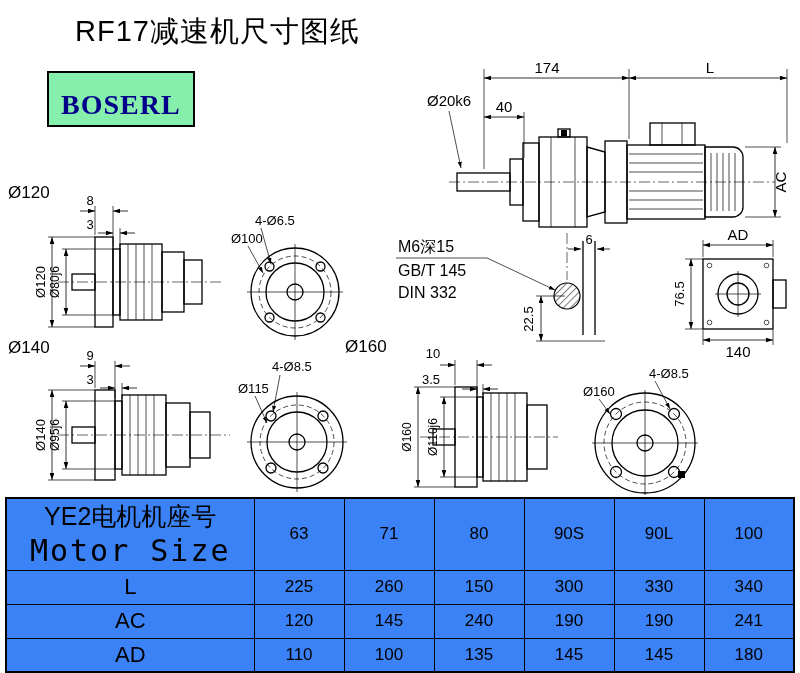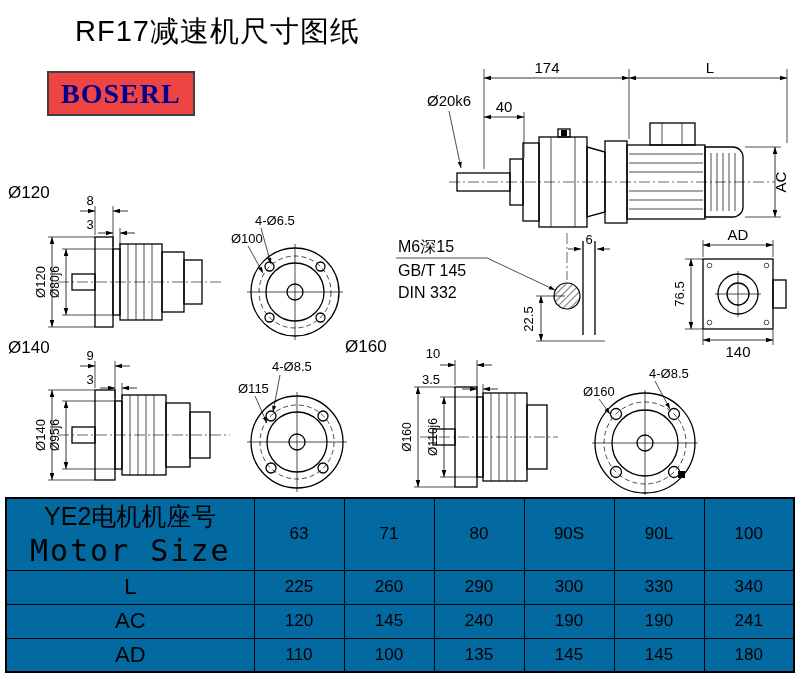--- a/index.html
+++ b/index.html
@@ -1,33 +1,33 @@
 <!DOCTYPE html>
 <html><head>
 <meta charset="utf-8">
 <style>
   html,body{margin:0;padding:0;}
   body{width:800px;height:673px;background:#fff;font-family:"Liberation Sans",sans-serif;}
   .canvas{position:relative;width:800px;height:673px;background:#fff;overflow:hidden;}
   .title{position:absolute;left:55px;top:12px;font-size:29px;font-weight:normal;letter-spacing:1px;color:#000;margin-left:20px;}
-  .logo{position:absolute;left:47px;top:71px;border:2px solid #404040;background:#ef4444;padding:5px 12px 4px;}
+  .logo{position:absolute;left:47px;top:71px;border:2px solid #000000;background:#86efac;padding:16px 12px 4px;}
   .logo-text{font-family:"Liberation Serif",serif;font-size:28px;font-weight:bold;color:#00008b;letter-spacing:1px;}
   .section-label{position:absolute;font-size:17px;color:#000;}
   .canvas > svg{position:absolute;overflow:visible;}
   svg text{font-family:"Liberation Sans",sans-serif;fill:#000;}
   text.dim{font-size:13px;}
   text.dim12{font-size:12px;}
   text.dim15{font-size:15px;}
   text.note{font-size:16px;}
   .outline{fill:none;stroke:#000;stroke-width:1.3;}
   .thin{fill:none;stroke:#000;stroke-width:0.7;}
   .dimline{fill:none;stroke:#000;stroke-width:0.8;}
   .dashc{stroke-dasharray:5 3;}
   .cl{fill:none;stroke:#000;stroke-width:0.6;stroke-dasharray:11 3 2 3;}
-  table.dims{position:absolute;left:5px;top:497px;width:790px;border-collapse:collapse;table-layout:fixed;background:#0369a1;border:2px solid #000;}
+  table.dims{position:absolute;left:5px;top:497px;width:790px;border-collapse:collapse;table-layout:fixed;background:#3b82f6;border:2px solid #000;}
   table.dims td{border:1.5px solid #000;text-align:center;vertical-align:middle;padding:0;color:#000;}
   tr.hdr{height:72px;}
   tr.datarow{height:34px;}
   .hcn{font-size:25px;line-height:1.35;}
   .hen{font-family:"DejaVu Sans Mono",monospace;font-size:30px;line-height:1.15;letter-spacing:2px;}
   td.num{font-size:17px;}
   td.rowlabel{font-size:22px;}
 </style>
 </head>
 <body>
@@ -423,21 +423,21 @@
         <td class="num">71</td>
         <td class="num">80</td>
         <td class="num">90S</td>
         <td class="num">90L</td>
         <td class="num">100</td>
       </tr>
       <tr class="datarow">
         <td class="rowlabel">L</td>
         <td class="num">225</td>
         <td class="num">260</td>
-        <td class="num">290</td>
+        <td class="num">150</td>
         <td class="num">300</td>
         <td class="num">330</td>
         <td class="num">340</td>
       </tr>
       <tr class="datarow">
         <td class="rowlabel">AC</td>
         <td class="num">120</td>
         <td class="num">145</td>
         <td class="num">240</td>
         <td class="num">190</td>

